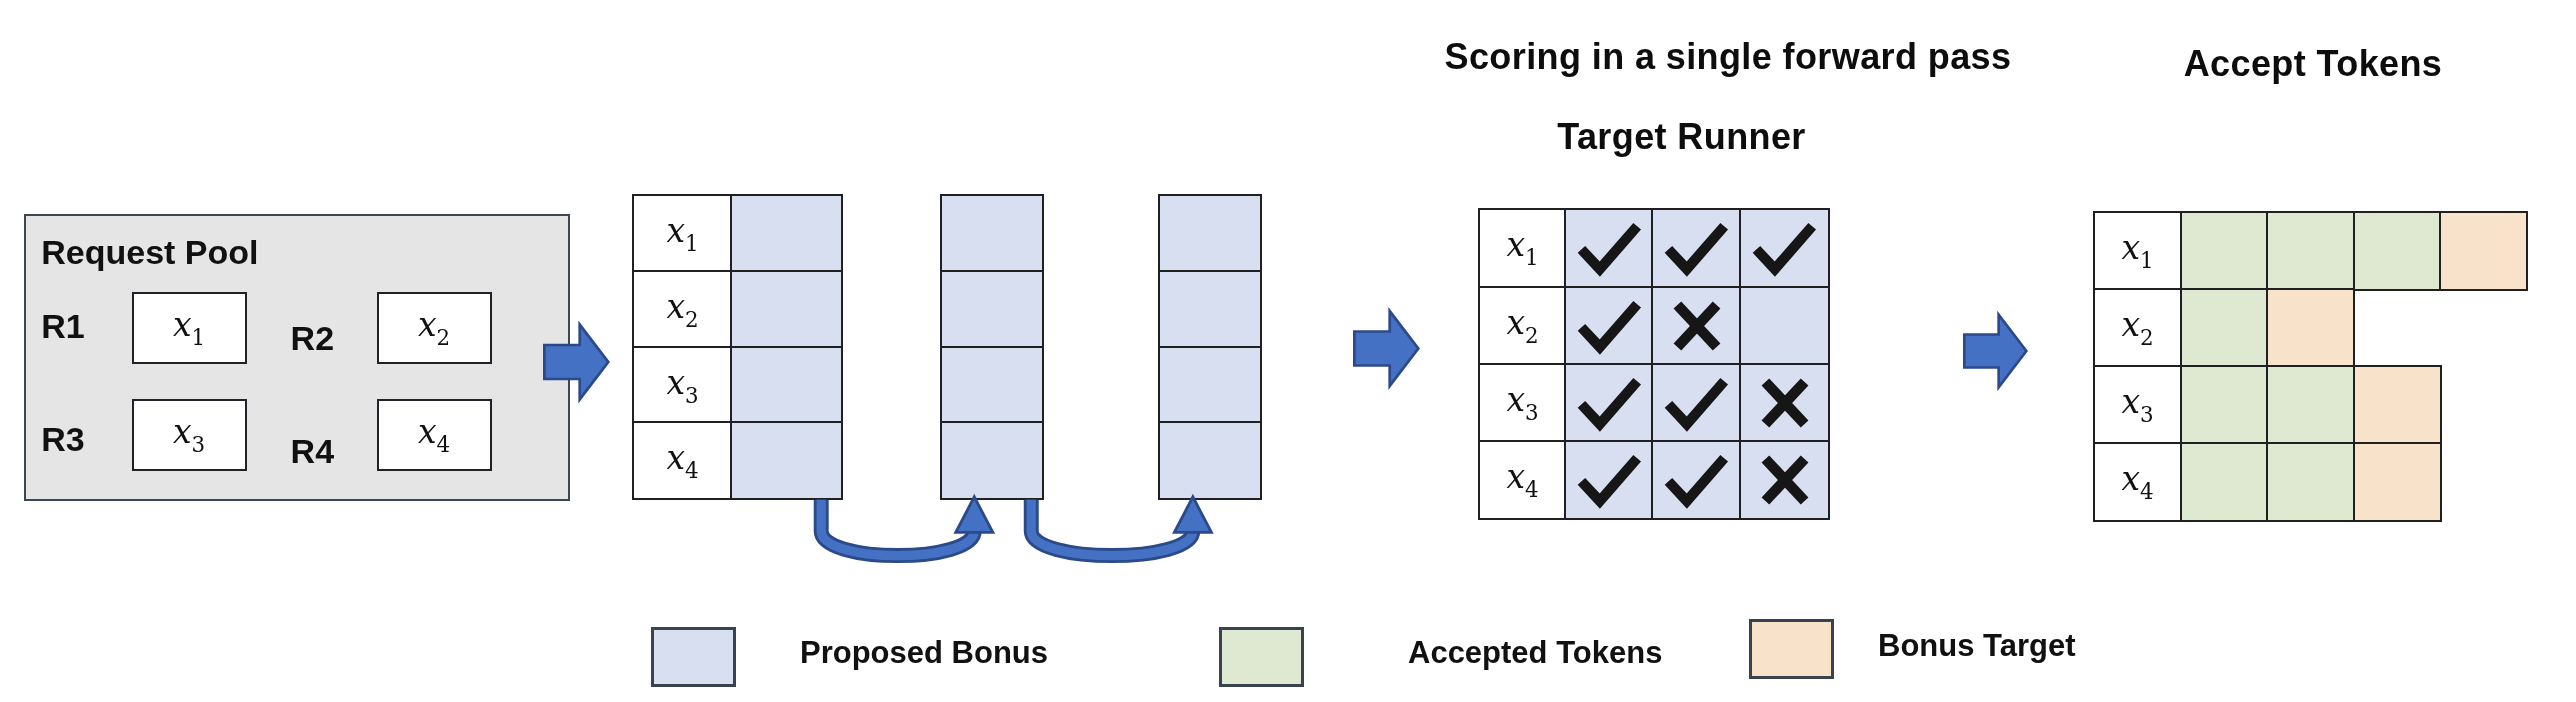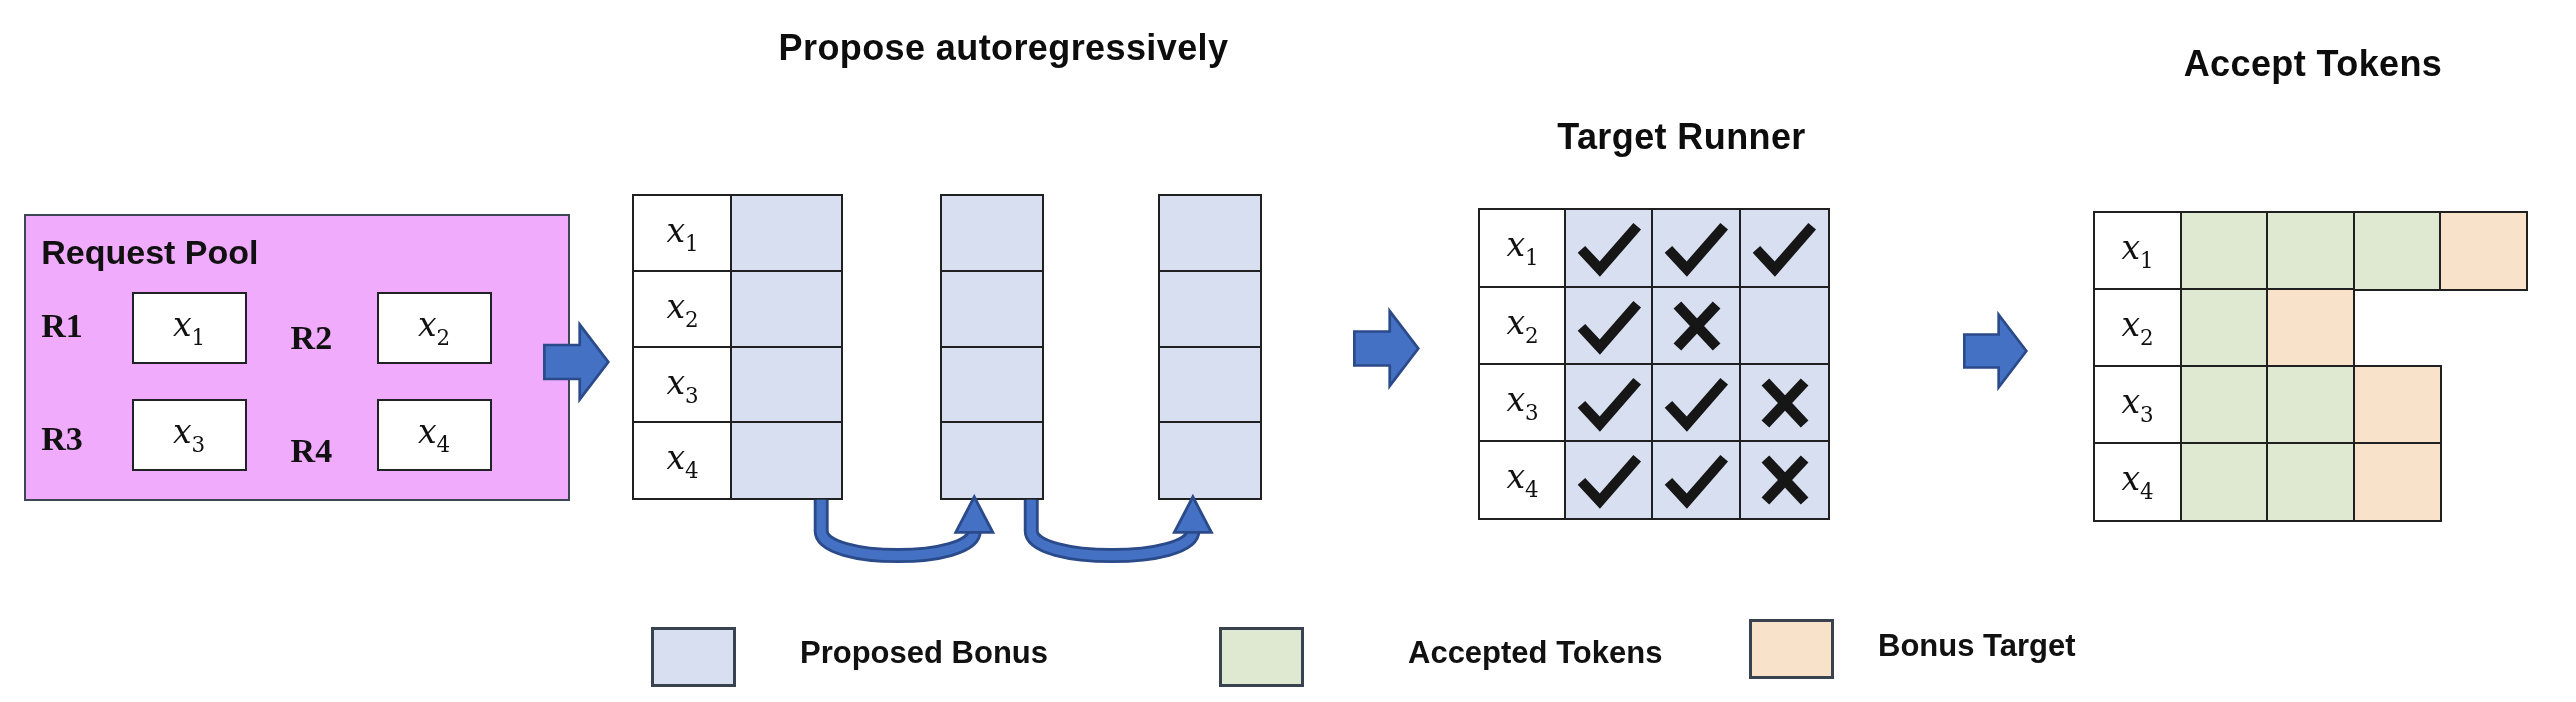--- a/index.html
+++ b/index.html
@@ -7,24 +7,24 @@
     position:relative; width:2576px; height:703px; background:#ffffff;
     font-family:"Liberation Sans", sans-serif; color:#111; overflow:hidden;
   }
   .hd {
     position:absolute; text-align:center; font-size:36px; font-weight:600;
     letter-spacing:0.4px; white-space:nowrap; color:#0d0d0d;
   }
   
   .rp-box {
     position:absolute; left:23.6px; top:214px; width:546px; height:287px;
-    border:2.9px solid #3d4754; background:#f0abfc; box-sizing:border-box;
+    border:2.9px solid #3d4754; background:#e5e5e5; box-sizing:border-box;
   }
   .rp-title { position:absolute; left:15.7px; top:17px; font-size:34px; font-weight:600; }
-  .r-label { position:absolute; font-size:34px; font-weight:600;font-family:Liberation Serif, serif; }
+  .r-label { position:absolute; font-size:34px; font-weight:600; }
   .tok-box {
     position:absolute; width:115px; height:72px; border:2.9px solid #1f2227;
     box-sizing:border-box; display:flex; align-items:center; justify-content:center; background:#fff;
   }
   
   .math { font-family:"DejaVu Serif", serif; font-style:italic; font-size:33px; line-height:1; }
   .math sub { font-style:normal; font-size:21.4px; line-height:1; vertical-align:-8.6px; }
   
   .cell {
     position:absolute; border:2.9px solid #202020; box-sizing:border-box;
@@ -37,21 +37,21 @@
   
   .lg-swatch { position:absolute; border:3.6px solid #39434f; box-sizing:border-box; }
   .lg-label  { position:absolute; font-size:31px; font-weight:600; white-space:nowrap; }
   svg { position:absolute; overflow:visible; }
 </style>
 </head>
 <body>
 
 <div class="canvas">
 
-  <div class="hd" style="left:743px; top:27px;  width:521px;">Propose autoregressively</div>
+  <div class="hd" style="left:1414px; top:36px;  width:628px;">Scoring in a single forward pass</div>
   <div class="hd" style="left:1414px; top:116px; width:535px;">Target Runner</div>
   <div class="hd" style="left:2113px; top:43px;  width:400px;">Accept Tokens</div>
 
   <div class="rp-box">
     <div class="rp-title">Request Pool</div>
     <div id="rp-items">
         <div class="r-label" style="left: 15.7px; top: 91px;">R1</div>
         <div class="tok-box" style="left: 106px; top: 76px;">
           <span class="math">x<sub>1</sub></span>
         </div>

